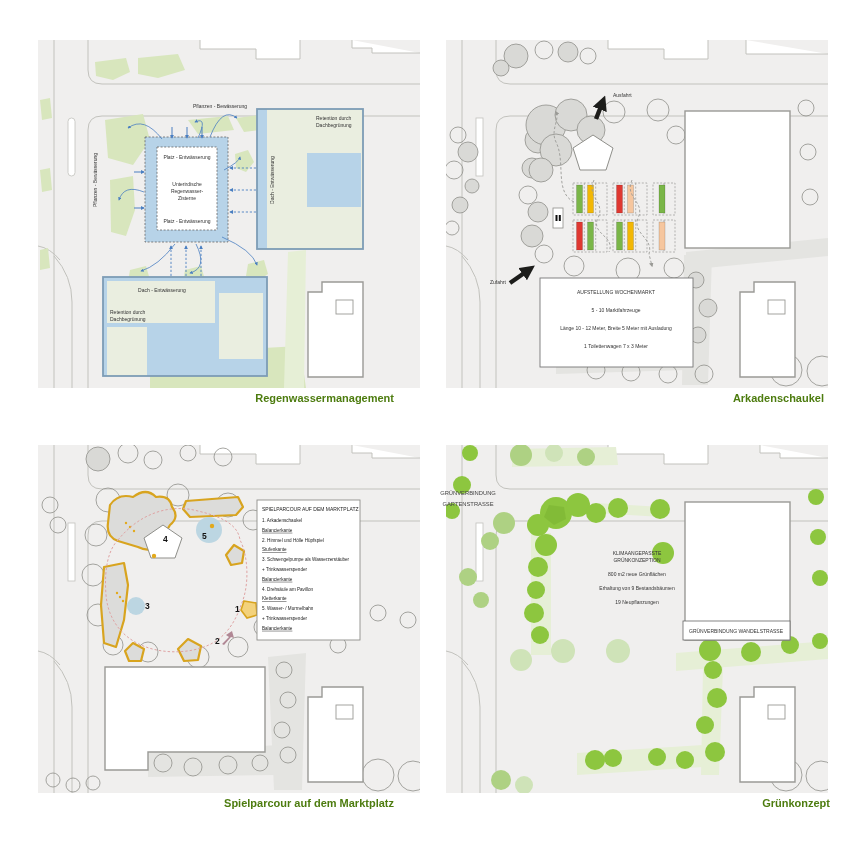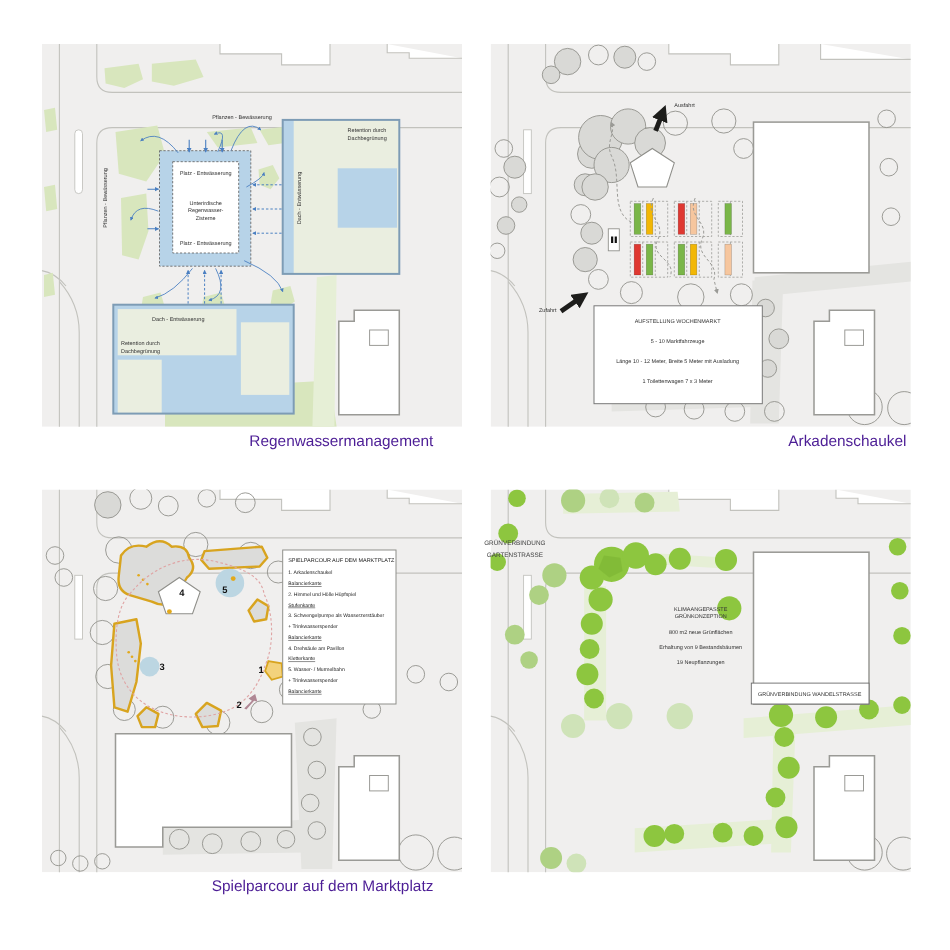--- a/index.html
+++ b/index.html
@@ -1,19 +1,19 @@
 <!DOCTYPE html>
 <html style="--bg: #f0efee; --street: #c2c2bd; --green_patch: #d8e6bd; --green_path: #e6efd6; --tree_strong: #8dc63f; --tree_medium: #aed183; --tree_light: #cfe3b8; --tree_gray: #d9d9d6; --outline_gray: #8f8f8a; --water: #b7d3e8; --water_border: #7d9cb5; --roof_beige: #eaeee0; --building_border: #9a9a96; --arrow_blue: #4a7fc1; --play_yellow: #d8a41f; --play_blue: #bcd6e2; --path_pink: #dfa3a3; --ink: #1d1d1b;"><head>
 <meta charset="utf-8">
 <style>
   html,body{margin:0;padding:0;background:#fff;}
   #board{position:relative;width:864px;height:864px;background:#fff;overflow:hidden;
          font-family:"Liberation Sans",sans-serif;}
   .panel{position:absolute;width:382px;height:348px;}
-  .caption{position:absolute;font-size:14px;font-weight:400;color:#4c1d95;text-align:right;}
+  .caption{position:absolute;font-size:11px;font-weight:700;color:#4d7c0f;text-align:right;}
   svg{display:block;}
   svg text{font-family:"Liberation Sans",sans-serif;}
   .bgr{fill:var(--bg);}
   .street{fill:none;stroke:var(--street);stroke-width:1;}
   .median{fill:#fff;stroke:var(--street);stroke-width:.8;}
   .green{fill:var(--green_patch);}
   .gpath{fill:var(--green_path);}
   .graypath{fill:#e4e4e1;}
   .bld{fill:#fff;stroke:var(--building_border);stroke-width:1.4;}
   .bldthin{fill:#fff;stroke:var(--building_border);stroke-width:.9;}
@@ -493,14 +493,15 @@
         <text class="t tc" x="191" y="145">Erhaltung von 9 Bestandsbäumen</text>
         <text class="t tc" x="191" y="159">19 Neupflanzungen</text>
       </g>
     </svg>
   </div>
 
   <svg style="position:absolute;left:416px;top:485px;" width="104" height="30" viewBox="0 0 104 30">
     <text x="52" y="10" text-anchor="middle" style="font-size:5.8px;fill:#444">GRÜNVERBINDUNG</text>
     <text x="52" y="21" text-anchor="middle" style="font-size:5.8px;fill:#444">GARTENSTRASSE</text>
   </svg>
+  <div class="caption" style="left:446px;top:797px;width:384px;">Grünkonzept</div>
 
 </div>
 
 </body></html>

